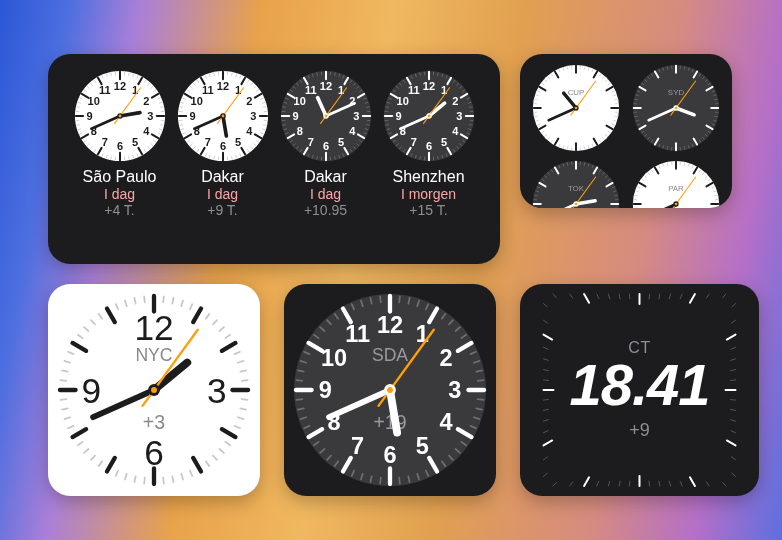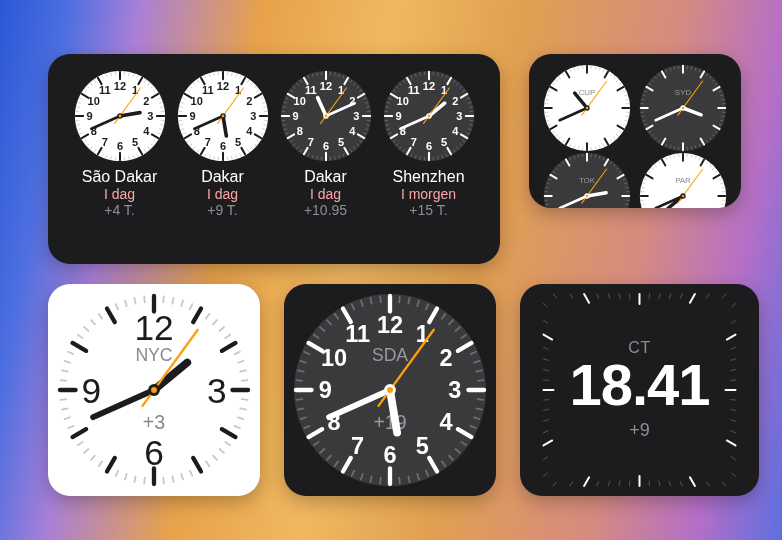--- a/index.html
+++ b/index.html
@@ -39,39 +39,38 @@
   .city { margin-top: 6px; color: #fff; font-size: 16px; font-weight: 500; text-align: center; }
   .day  { color: #fca5a5; font-size: 14px; text-align: center; }
   .off  { color: #8e8e93; font-size: 14px; text-align: center; }
   
   .grid {
     left: 520px; top: 54px;
     width: 212px; height: 154px;
     padding: 10px;
     display: grid;
     grid-template: 1fr 1fr / 1fr 1fr;
-    gap: 0;
+    gap: 8px;
     place-items: center;
-    margin-left: 9px;
   }
   .grid .face { width: 88px; height: 88px; }
   
   .large-white { left: 48px; top: 284px; width: 212px; height: 212px; background:#fff; display:flex; align-items:center; justify-content:center; }
   .large-dark1 { left: 284px; top: 284px; width: 212px; height: 212px; display:flex; align-items:center; justify-content:center; }
   .large-dark2 { left: 520px; top: 284px; width: 239px; height: 212px; }
   .large-white .sq, .large-dark1 .sq { width: 196px; height: 196px; }
   
   .digital {
     width:100%; height:100%;
     display:flex; flex-direction:column;
     align-items:center; justify-content:center;
     position:relative;
   }
   .digital .abbr { color:#8e8e93; font-size:16px; font-weight:500; letter-spacing:0.5px; margin-bottom:-6px; }
-  .digital .time { color:#fff; font-size:58px; font-weight:600; letter-spacing:-1px; }
+  .digital .time { color:#fff; font-size:58px; font-weight:600; letter-spacing:-1px;font-style:italic; }
   .digital .off  { color:#8e8e93; font-size:18px; margin-top:2px; }
   .digital svg.ticks { position:absolute; inset:0; width:100%; height:100%; }
 </style>
 </head>
 <body>
 
 <div class="widget world">
   <div class="world-col">
     <div class="face"><svg viewBox="0 0 100 100" width="100%" height="100%">
           <circle cx="50" cy="50" r="49" fill="#ffffff"></circle>
@@ -146,21 +145,21 @@
           <text x="21.421161675113535" y="66.50000000000001" text-anchor="middle" dominant-baseline="central" font-family="-apple-system,Helvetica Neue,Arial" font-size="12" font-weight="600" fill="#1c1c1e">8</text>
           <text x="17" y="50.00000000000001" text-anchor="middle" dominant-baseline="central" font-family="-apple-system,Helvetica Neue,Arial" font-size="12" font-weight="600" fill="#1c1c1e">9</text>
           <text x="21.421161675113527" y="33.5" text-anchor="middle" dominant-baseline="central" font-family="-apple-system,Helvetica Neue,Arial" font-size="12" font-weight="600" fill="#1c1c1e">10</text>
           <text x="33.499999999999986" y="21.421161675113535" text-anchor="middle" dominant-baseline="central" font-family="-apple-system,Helvetica Neue,Arial" font-size="12" font-weight="600" fill="#1c1c1e">11</text>
           <line x1="50" y1="50" x2="71.6982832338191" y2="46.36895267106509" stroke="#1c1c1e" stroke-width="4" stroke-linecap="round"></line>
           <line x1="50" y1="50" x2="18.939454440151568" y2="63.8290458645772" stroke="#1c1c1e" stroke-width="3" stroke-linecap="round"></line>
           <line x1="44.122147477075266" y1="58.09016994374947" x2="72.33583958711398" y2="19.257354213751995" stroke="#ff9f0a" stroke-width="1.2" stroke-linecap="round"></line>
           <circle cx="50" cy="50" r="3" fill="#1c1c1e"></circle>
           <circle cx="50" cy="50" r="1.5" fill="#ff9f0a"></circle>
         </svg></div>
-    <div class="city">São Dakar</div>
+    <div class="city">São Paulo</div>
     <div class="day">I dag</div>
     <div class="off">+4 T.</div>
   </div>
   <div class="world-col">
     <div class="face"><svg viewBox="0 0 100 100" width="100%" height="100%">
           <circle cx="50" cy="50" r="49" fill="#ffffff"></circle>
           <line x1="50" y1="10" x2="50" y2="2" stroke="#1c1c1e" stroke-width="2.2" stroke-linecap="round"></line>
           <line x1="54.703780847044406" y1="5.2465147084277035" x2="55.017366236847366" y2="2.2629490223228856" stroke="#c7c7cc" stroke-width="0.9" stroke-linecap="round"></line>
           <line x1="59.35602608679917" y1="5.983357966978744" x2="59.97976115925245" y2="3.048915164777327" stroke="#c7c7cc" stroke-width="0.9" stroke-linecap="round"></line>
           <line x1="63.905764746872634" y1="7.202456766718093" x2="64.83281572999748" y2="4.349287217832632" stroke="#c7c7cc" stroke-width="0.9" stroke-linecap="round"></line>

